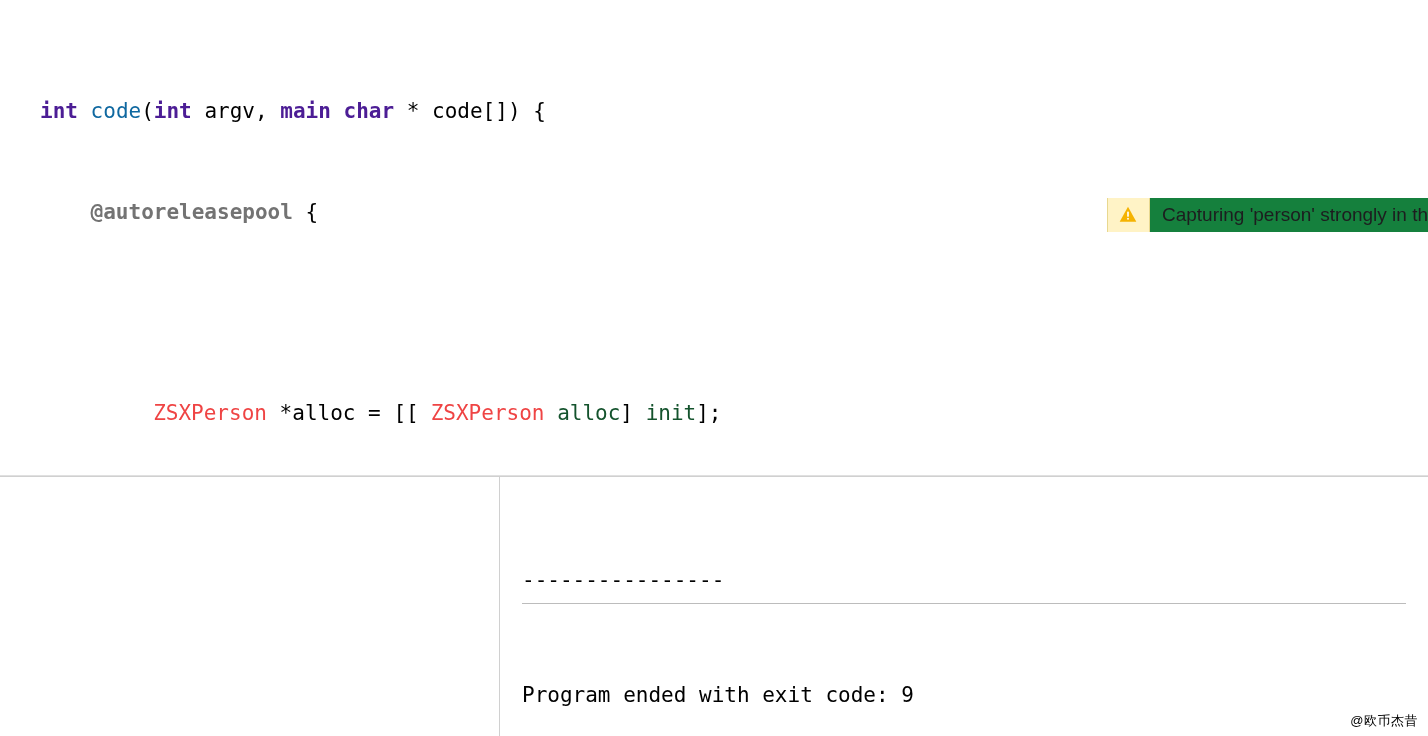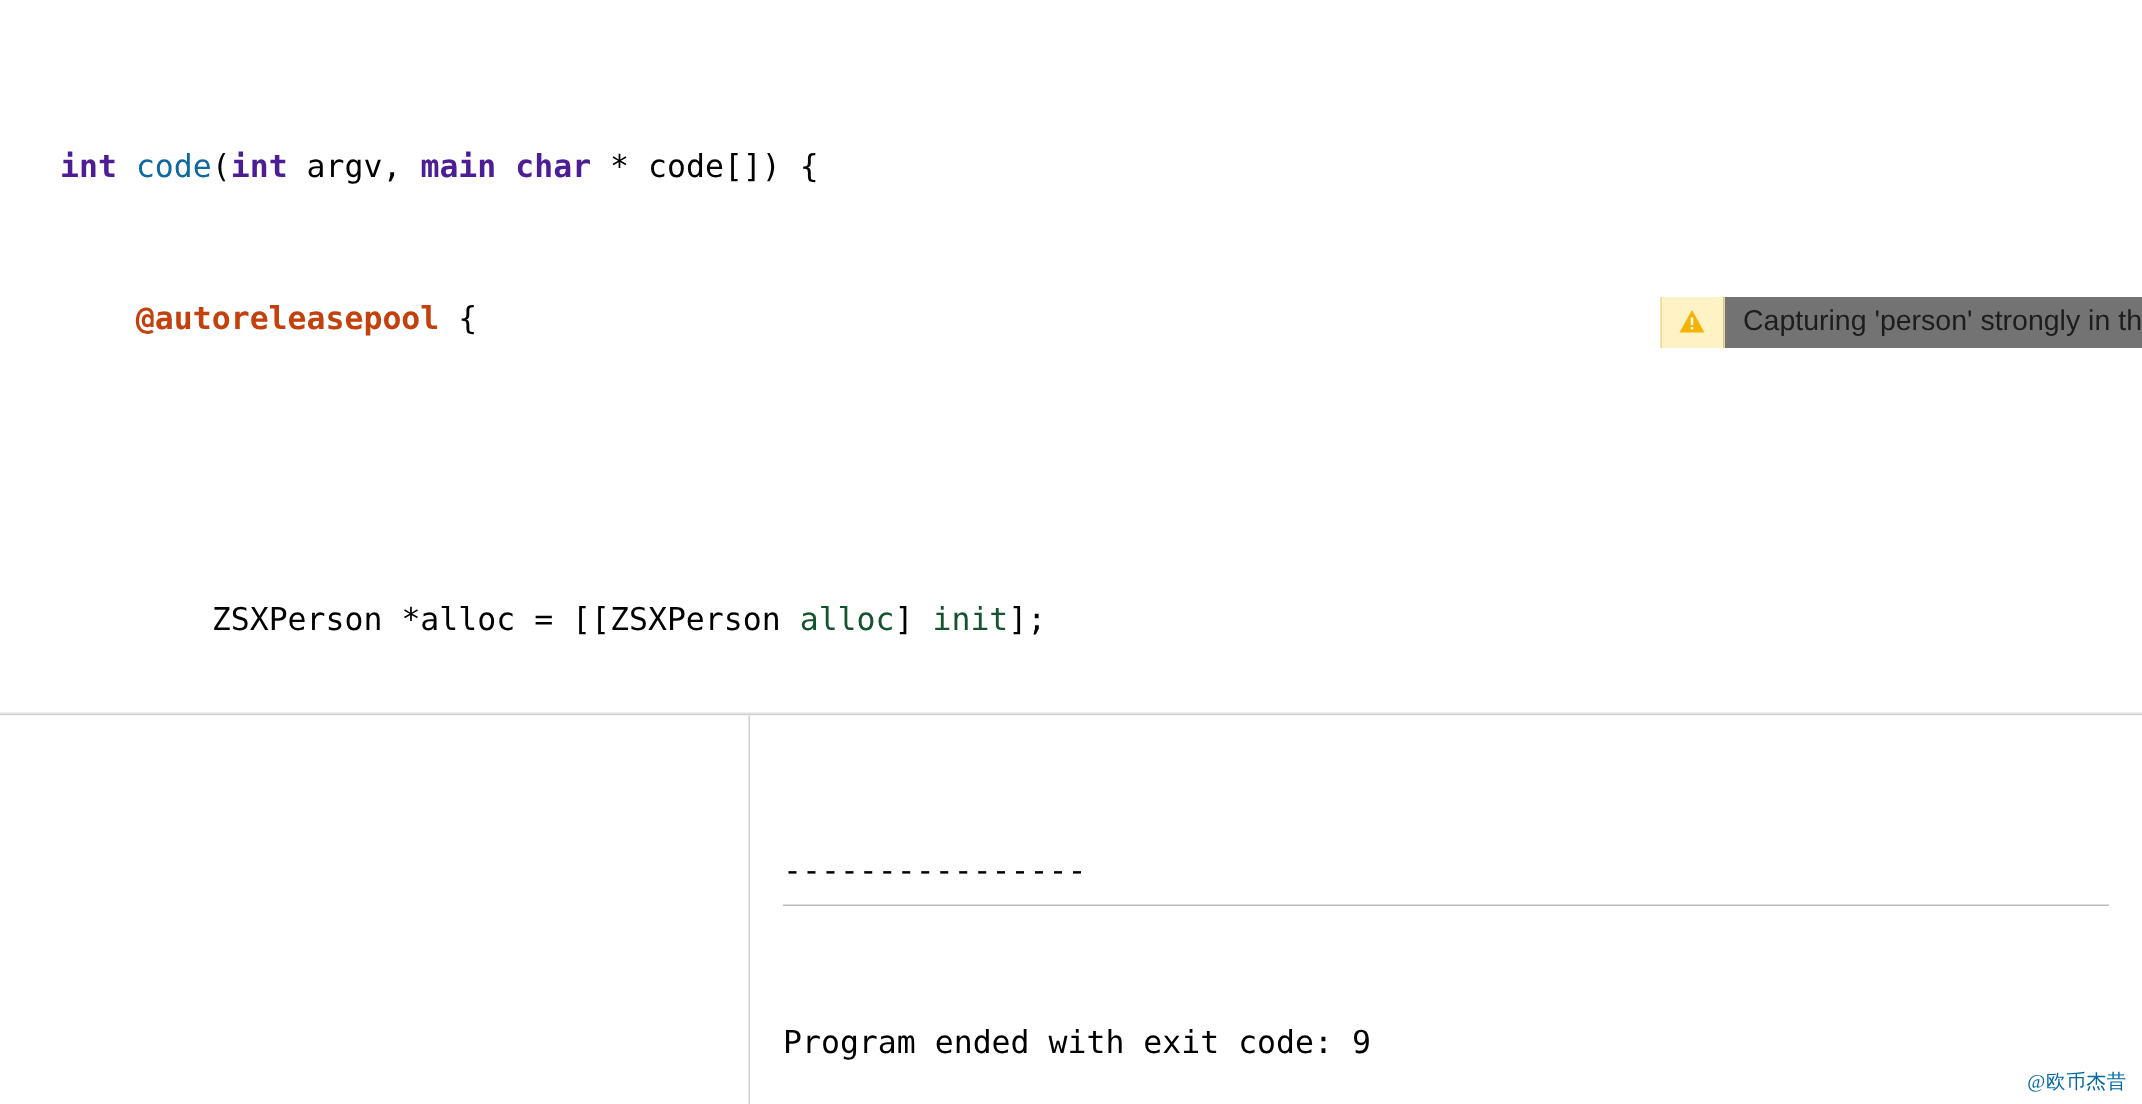--- a/index.html
+++ b/index.html
@@ -26,22 +26,22 @@
   .code-area {
     padding-top: 28px;
     padding-left: 40px;
     line-height: 33.5px;
     white-space: pre;
     color: #000000;
   }
   .line { position: relative; height: 33.5px; }
   .tok-kw   { color: #4c1d95; font-weight: 600; } 
   .tok-fn   { color: #0f68a0; }                   
-  .tok-at   { color: #c2410c; font-weight: 600; } 
-  .tok-type { color: #000000; }                   
+  .tok-at   { color: #737373; font-weight: 600; } 
+  .tok-type { color: #ef4444; margin-left: 12px; }                   
   .tok-msg  { color: #14532d; }
 
   .warn-banner {
     position: absolute;
     right: 0;
     top: 198px;
     height: 34px;
     display: flex;
     align-items: stretch;
     font-family: -apple-system, "Helvetica Neue", Arial, sans-serif;
@@ -51,21 +51,21 @@
   .warn-icon-box {
     width: 42px;
     background: #fff3c6;
     border-left: 1px solid #e8d890;
     display: flex;
     align-items: center;
     justify-content: center;
   }
   .warn-icon-box svg { width: 20px; height: 20px; }
   .warn-text {
-    background: #737373;
+    background: #15803d;
     border-left: 1px solid #e8d890;
     padding-left: 12px;
     display: flex;
     align-items: center;
     white-space: nowrap;
   }
 
   .bottom-pane {
     display: flex;
     width: 100%;
@@ -87,23 +87,23 @@
   }
   .console-sep {
     border-bottom: 1px solid #bcbcbc;
     padding-bottom: 6px;
     margin-bottom: 6px;
   }
   .watermark {
     position: absolute;
     right: 10px;
     bottom: 6px;
-    font-family: Liberation Serif, serif;
+    font-family: Liberation Sans, sans-serif;
     font-size: 13px;
-    color: #0369a1;
+    color: #000000;
     letter-spacing: 0.5px;
   }
 </style>
 </head>
 <body>
 
 <div class="editor-pane">
   <div class="code-area">
     <div class="line"><span class="tok-kw">int</span> <span class="tok-fn">code</span><span>(</span><span class="tok-kw">int</span><span> argv, </span><span class="tok-kw">main</span><span> </span><span class="tok-kw">char</span><span> * code[]) {</span></div>
     <div class="line">    <span class="tok-at">@autoreleasepool</span><span> {</span></div>

